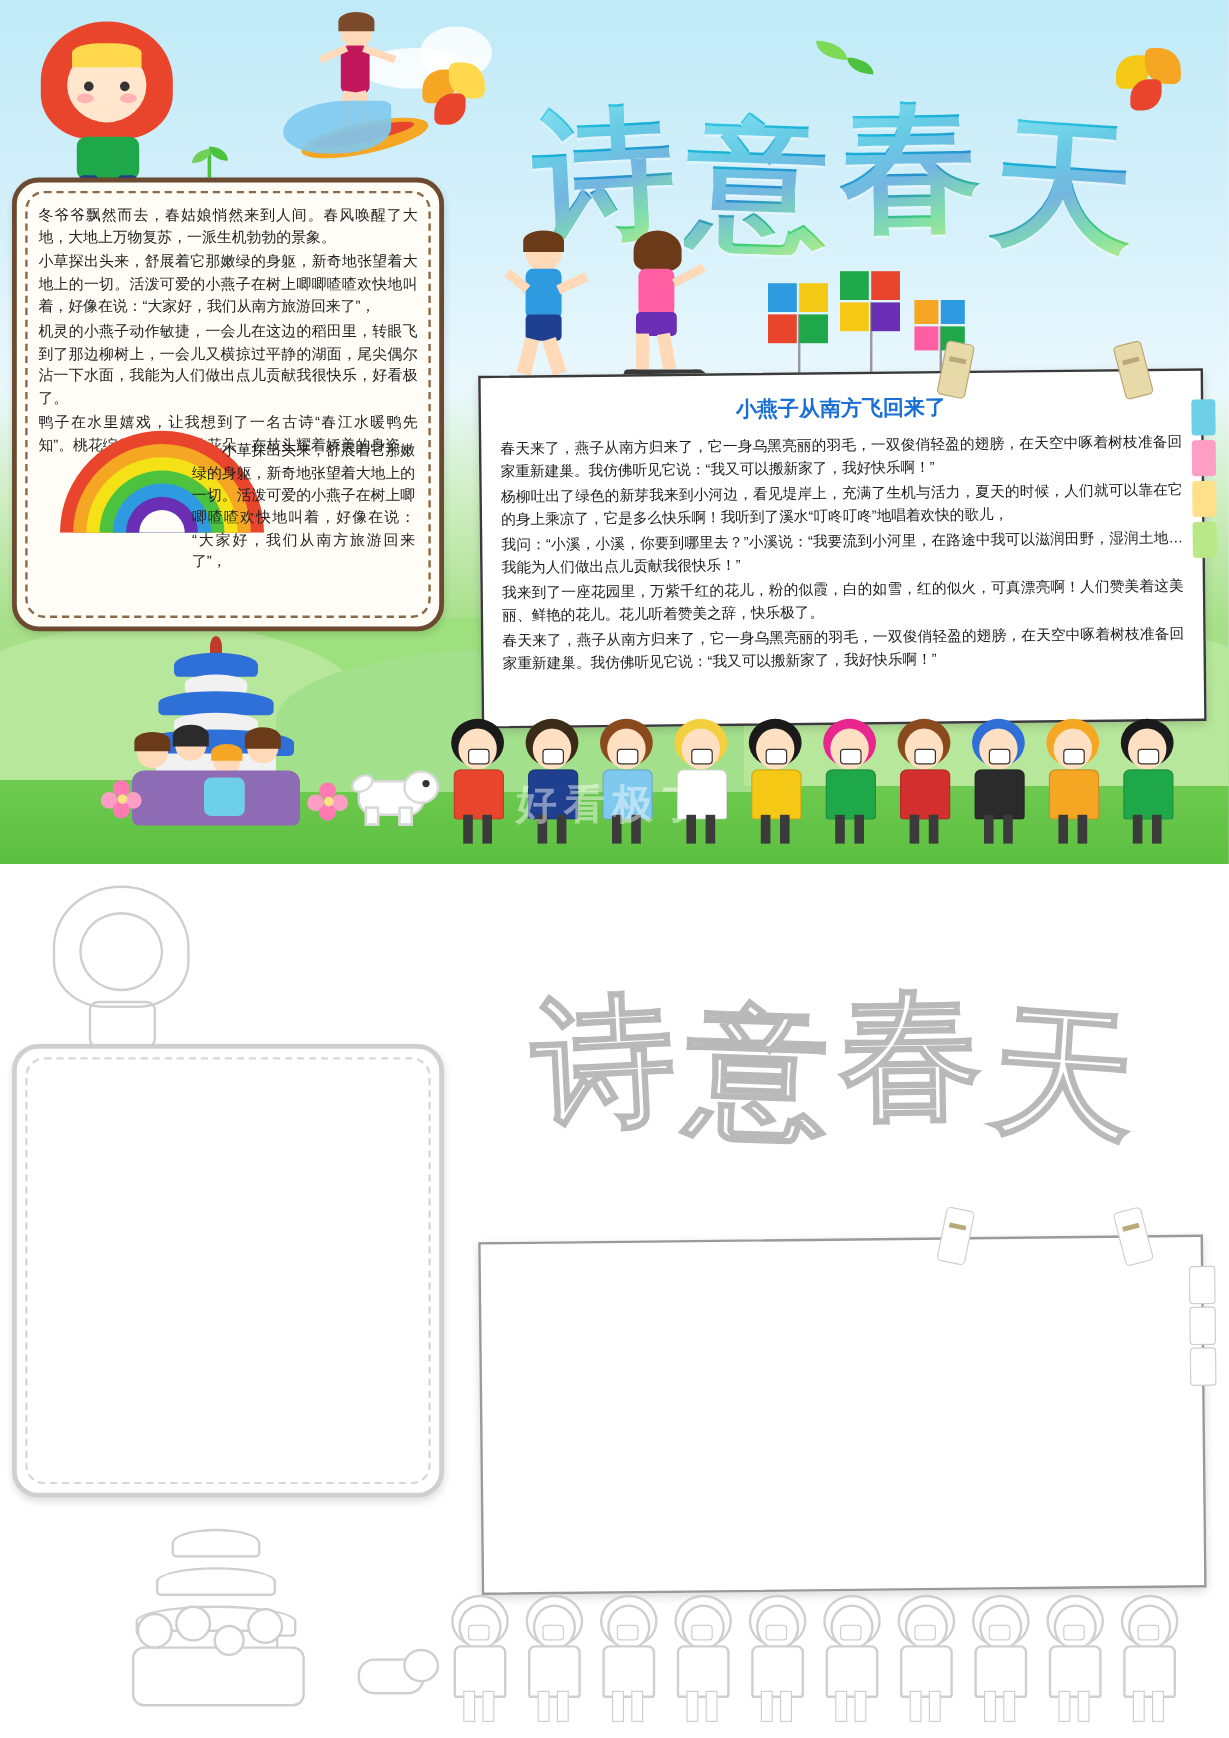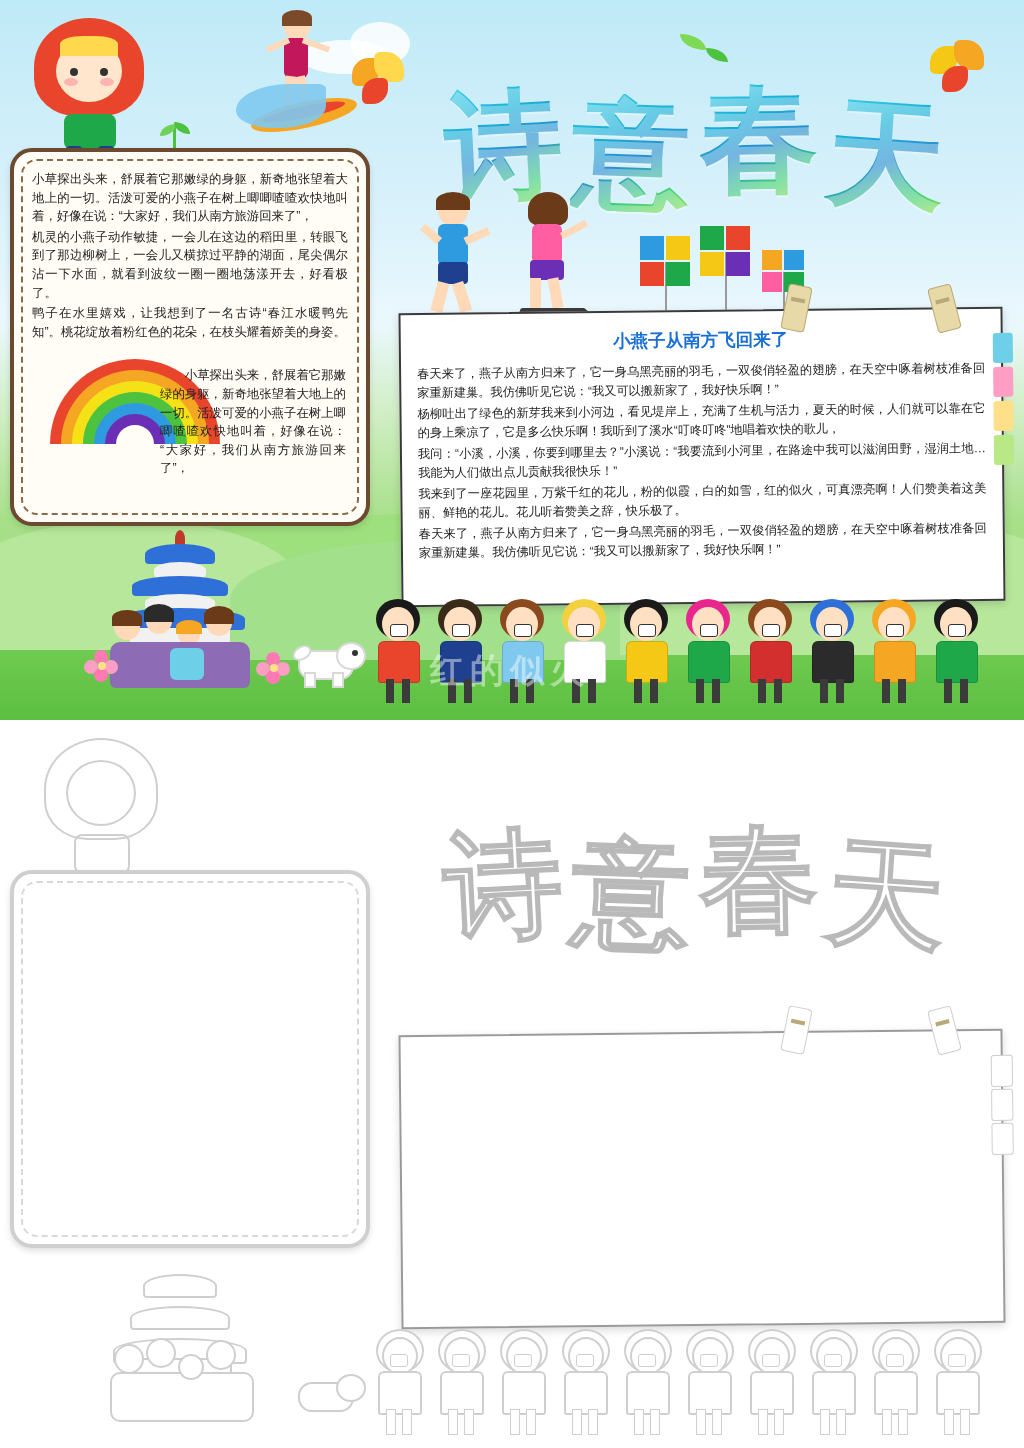--- a/index.html
+++ b/index.html
@@ -232,22 +232,23 @@
     <div class="fig" style="left:762px;top:250px;width:44px;height:110px;">
       <div class="kite-stick" style="left:21px;top:22px;height:88px;"></div>
       <div style="position:absolute;left:0;top:0;width:20px;height:20px;background:#f5a623;"></div>
       <div style="position:absolute;left:22px;top:0;width:20px;height:20px;background:#2e9be0;"></div>
       <div style="position:absolute;left:0;top:22px;width:20px;height:20px;background:#ff5fa2;"></div>
       <div style="position:absolute;left:22px;top:22px;width:20px;height:20px;background:#1fa84a;"></div>
     </div>
 
     <div class="card-left">
       <div class="card-left-inner">
+        <p>冬爷爷飘然而去，春姑娘悄然来到人间。春风唤醒了大地，大地上万物复苏，一派生机勃勃的景象。</p>
         <p>小草探出头来，舒展着它那嫩绿的身躯，新奇地张望着大地上的一切。活泼可爱的小燕子在树上唧唧喳喳欢快地叫着，好像在说：“大家好，我们从南方旅游回来了”，</p>
-        <p>机灵的小燕子动作敏捷，一会儿在这边的稻田里，转眼飞到了那边柳树上，一会儿又横掠过平静的湖面，尾尖偶尔沾一下水面，就看到波纹一圈一圈地荡漾开去，好看极了。</p>
+        <p>机灵的小燕子动作敏捷，一会儿在这边的稻田里，转眼飞到了那边柳树上，一会儿又横掠过平静的湖面，尾尖偶尔沾一下水面，我能为人们做出点儿贡献我很快乐，好看极了。</p>
         <p>鸭子在水里嬉戏，让我想到了一名古诗“春江水暖鸭先知”。桃花绽放着粉红色的花朵，在枝头耀着娇美的身姿。</p>
         <div class="rainbow">
           <i style="width:170px;height:85px;background:#e8452c;"></i>
           <i style="left:11px;width:148px;height:74px;background:#f5a623;"></i>
           <i style="left:22px;width:126px;height:63px;background:#f5e216;"></i>
           <i style="left:33px;width:104px;height:52px;background:#4cc23f;"></i>
           <i style="left:44px;width:82px;height:41px;background:#2e9be0;"></i>
           <i style="left:55px;width:60px;height:30px;background:#6a2fb5;"></i>
           <i style="left:66px;width:38px;height:19px;background:#fffdf6;"></i>
         </div>
@@ -395,21 +396,21 @@
         <div class="kid">
           <div class="hair" style="background: rgb(26, 26, 26);"></div>
           <div class="face"></div>
           <div class="mouth"></div>
           <div class="body" style="background: rgb(31, 168, 74); border: 1px solid rgba(0, 0, 0, 0.15);"></div>
           <div class="leg l"></div>
           <div class="leg r"></div>
         </div>
       </div>
 
-    <div class="watermark">红的似火</div>
+    <div class="watermark">好看极了</div>
   </div>
 
   <div class="line-panel outline">
 
     <div class="title-art title-art-outline" style="top:50px;">
       <span class="title-char c1">诗</span>
       <span class="title-char c2">意</span>
       <span class="title-char c3">春</span>
       <span class="title-char c4">天</span>
     </div>

